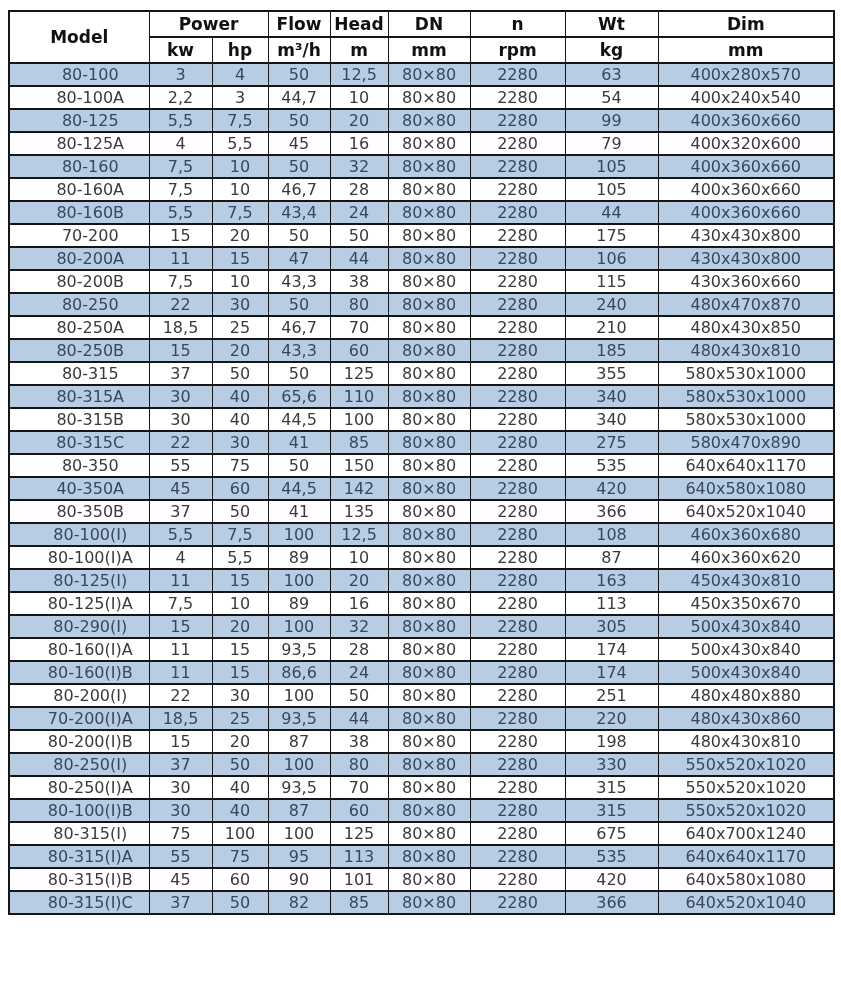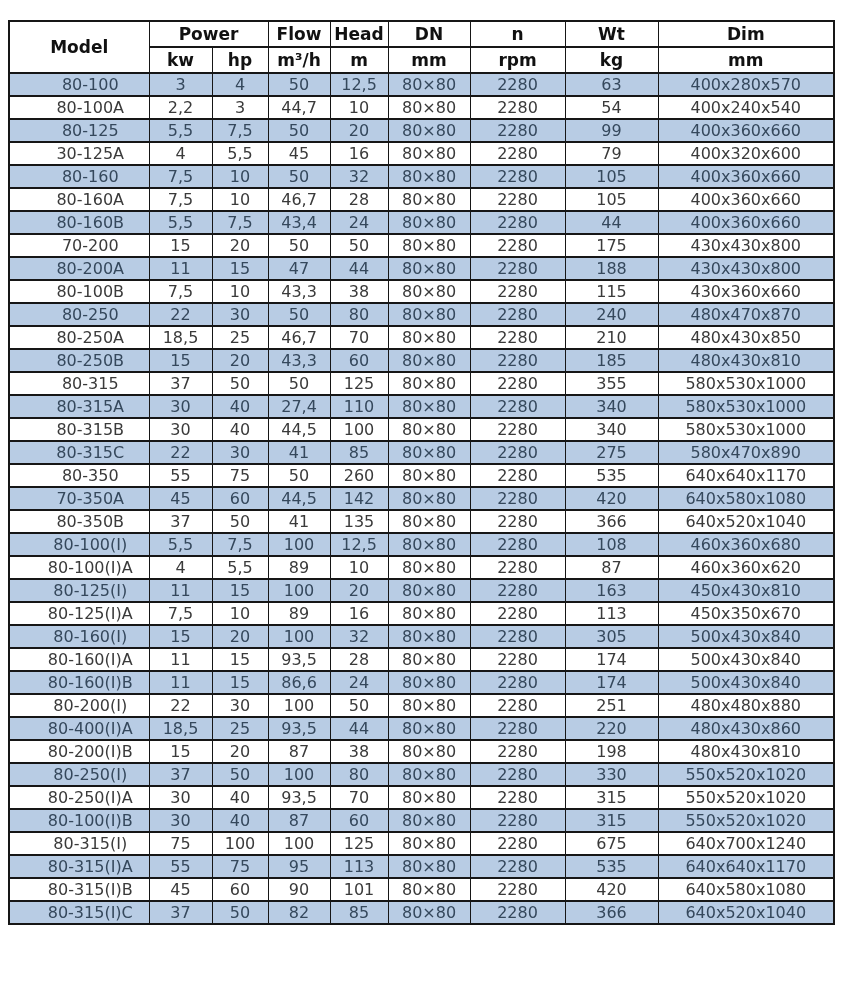--- a/index.html
+++ b/index.html
@@ -12,21 +12,21 @@
     --page-bg:#ffffff;
   }
   *{box-sizing:border-box;margin:0;padding:0;}
   html,body{
     width:841px;height:1000px;
     background:var(--page-bg);
     font-family:"DejaVu Sans","Liberation Sans",sans-serif;
     overflow:hidden;
   }
   .table-wrap{
-    position:absolute;left:8px;top:20px;width:665px;
+    position:absolute;left:8px;top:10px;width:665px;
   }
   table.spec{
     width:825px;
     border-collapse:collapse;
     table-layout:fixed;
     border:2px solid var(--border);
   }
   table.spec th,
   table.spec td{
     border-style:solid;
@@ -132,21 +132,21 @@
           <td>5,5</td>
           <td>7,5</td>
           <td>50</td>
           <td>20</td>
           <td>80×80</td>
           <td>2280</td>
           <td>99</td>
           <td>400x360x660</td>
         </tr>
         <tr class="row-white">
-          <td class="model-cell">30-125A</td>
+          <td class="model-cell">80-125A</td>
           <td>4</td>
           <td>5,5</td>
           <td>45</td>
           <td>16</td>
           <td>80×80</td>
           <td>2280</td>
           <td>79</td>
           <td>400x320x600</td>
         </tr>
         <tr class="row-blue">
@@ -194,25 +194,25 @@
           <td>430x430x800</td>
         </tr>
         <tr class="row-blue">
           <td class="model-cell">80-200A</td>
           <td>11</td>
           <td>15</td>
           <td>47</td>
           <td>44</td>
           <td>80×80</td>
           <td>2280</td>
-          <td>188</td>
+          <td>106</td>
           <td>430x430x800</td>
         </tr>
         <tr class="row-white">
-          <td class="model-cell">80-100B</td>
+          <td class="model-cell">80-200B</td>
           <td>7,5</td>
           <td>10</td>
           <td>43,3</td>
           <td>38</td>
           <td>80×80</td>
           <td>2280</td>
           <td>115</td>
           <td>430x360x660</td>
         </tr>
         <tr class="row-blue">
@@ -256,21 +256,21 @@
           <td>125</td>
           <td>80×80</td>
           <td>2280</td>
           <td>355</td>
           <td>580x530x1000</td>
         </tr>
         <tr class="row-blue">
           <td class="model-cell">80-315A</td>
           <td>30</td>
           <td>40</td>
-          <td>27,4</td>
+          <td>65,6</td>
           <td>110</td>
           <td>80×80</td>
           <td>2280</td>
           <td>340</td>
           <td>580x530x1000</td>
         </tr>
         <tr class="row-white">
           <td class="model-cell">80-315B</td>
           <td>30</td>
           <td>40</td>
@@ -290,28 +290,28 @@
           <td>80×80</td>
           <td>2280</td>
           <td>275</td>
           <td>580x470x890</td>
         </tr>
         <tr class="row-white">
           <td class="model-cell">80-350</td>
           <td>55</td>
           <td>75</td>
           <td>50</td>
-          <td>260</td>
+          <td>150</td>
           <td>80×80</td>
           <td>2280</td>
           <td>535</td>
           <td>640x640x1170</td>
         </tr>
         <tr class="row-blue">
-          <td class="model-cell">70-350A</td>
+          <td class="model-cell">40-350A</td>
           <td>45</td>
           <td>60</td>
           <td>44,5</td>
           <td>142</td>
           <td>80×80</td>
           <td>2280</td>
           <td>420</td>
           <td>640x580x1080</td>
         </tr>
         <tr class="row-white">
@@ -363,21 +363,21 @@
           <td>7,5</td>
           <td>10</td>
           <td>89</td>
           <td>16</td>
           <td>80×80</td>
           <td>2280</td>
           <td>113</td>
           <td>450x350x670</td>
         </tr>
         <tr class="row-blue">
-          <td class="model-cell">80-160(I)</td>
+          <td class="model-cell">80-290(I)</td>
           <td>15</td>
           <td>20</td>
           <td>100</td>
           <td>32</td>
           <td>80×80</td>
           <td>2280</td>
           <td>305</td>
           <td>500x430x840</td>
         </tr>
         <tr class="row-white">
@@ -407,21 +407,21 @@
           <td>22</td>
           <td>30</td>
           <td>100</td>
           <td>50</td>
           <td>80×80</td>
           <td>2280</td>
           <td>251</td>
           <td>480x480x880</td>
         </tr>
         <tr class="row-blue">
-          <td class="model-cell">80-400(I)A</td>
+          <td class="model-cell">70-200(I)A</td>
           <td>18,5</td>
           <td>25</td>
           <td>93,5</td>
           <td>44</td>
           <td>80×80</td>
           <td>2280</td>
           <td>220</td>
           <td>480x430x860</td>
         </tr>
         <tr class="row-white">

